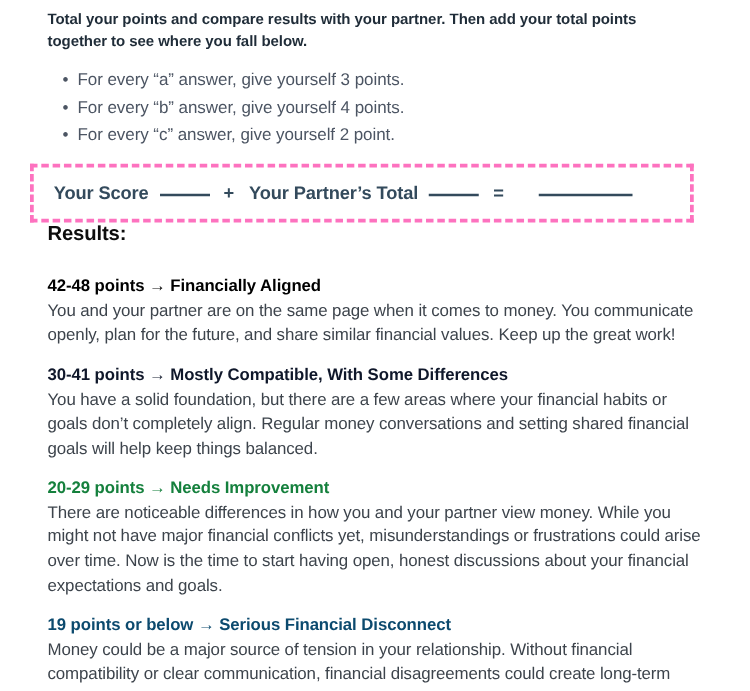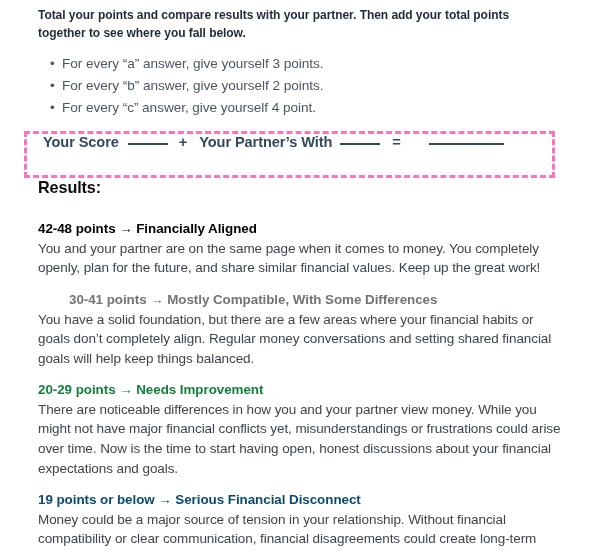--- a/index.html
+++ b/index.html
@@ -58,20 +58,21 @@
   
   .score-box {
     position: absolute;
     left: 24px;
     top: 131px;
     width: 531px;
     height: 47px;
     box-sizing: border-box;
     border: 3px dashed #fd72bf;
     display: flex;
+    align-items: center;
   }
   .score-row {
     display: flex;
     align-items: baseline;
     padding-left: 16px;
     font-size: 14.6px;
     font-weight: bold;
     color: #334a5c;
     letter-spacing: -0.1px;
     white-space: nowrap;
@@ -141,51 +142,51 @@
 
   <p class="intro-heading">Total your points and compare results with your partner. Then add your total points together to see where you fall below.</p>
 
   <ul class="rules-list">
     <li>
       <span class="bullet">•</span>
       <span>For every “a” answer, give yourself 3 points.</span>
     </li>
     <li>
       <span class="bullet">•</span>
-      <span>For every “b” answer, give yourself 2 points.</span>
+      <span>For every “b” answer, give yourself 4 points.</span>
     </li>
     <li>
       <span class="bullet">•</span>
-      <span>For every “c” answer, give yourself 4 point.</span>
+      <span>For every “c” answer, give yourself 2 point.</span>
     </li>
   </ul>
 
   <div class="score-box" style="border-color: rgb(253, 114, 191); color: rgb(51, 74, 92);">
     <div class="score-row">
       <span class="score-label">Your Score</span>
       <span class="blank blank-a" style="border-bottom-color: rgb(51, 74, 92);"></span>
       <span class="op op-plus">+</span>
-      <span class="score-label">Your Partner’s With</span>
+      <span class="score-label">Your Partner’s Total</span>
       <span class="blank blank-b" style="border-bottom-color: rgb(51, 74, 92);"></span>
       <span class="op op-eq">=</span>
       <span class="blank blank-c" style="border-bottom-color: rgb(51, 74, 92);"></span>
     </div>
   </div>
 
   <h2 class="results-title">Results:</h2>
 
   <div class="results-wrap">
 
     <div class="result-block">
       <div class="result-heading" style="color: #000000;">42-48 points → Financially Aligned</div>
-      <p class="result-body">You and your partner are on the same page when it comes to money. You completely openly, plan for the future, and share similar financial values. Keep up the great work!</p>
-    </div>
-
-    <div class="result-block">
-      <div class="result-heading" style="color: #737373; margin-left: 31px;">30-41 points → Mostly Compatible, With Some Differences</div>
+      <p class="result-body">You and your partner are on the same page when it comes to money. You communicate openly, plan for the future, and share similar financial values. Keep up the great work!</p>
+    </div>
+
+    <div class="result-block">
+      <div class="result-heading" style="color: #0f172a;">30-41 points → Mostly Compatible, With Some Differences</div>
       <p class="result-body">You have a solid foundation, but there are a few areas where your financial habits or goals don’t completely align. Regular money conversations and setting shared financial goals will help keep things balanced.</p>
     </div>
 
     <div class="result-block">
       <div class="result-heading" style="color: #15803d;">20-29 points → Needs Improvement</div>
       <p class="result-body">There are noticeable differences in how you and your partner view money. While you might not have major financial conflicts yet, misunderstandings or frustrations could arise over time. Now is the time to start having open, honest discussions about your financial expectations and goals.</p>
     </div>
 
     <div class="result-block">
       <div class="result-heading" style="color: #0c4a6e;">19 points or below → Serious Financial Disconnect</div>

